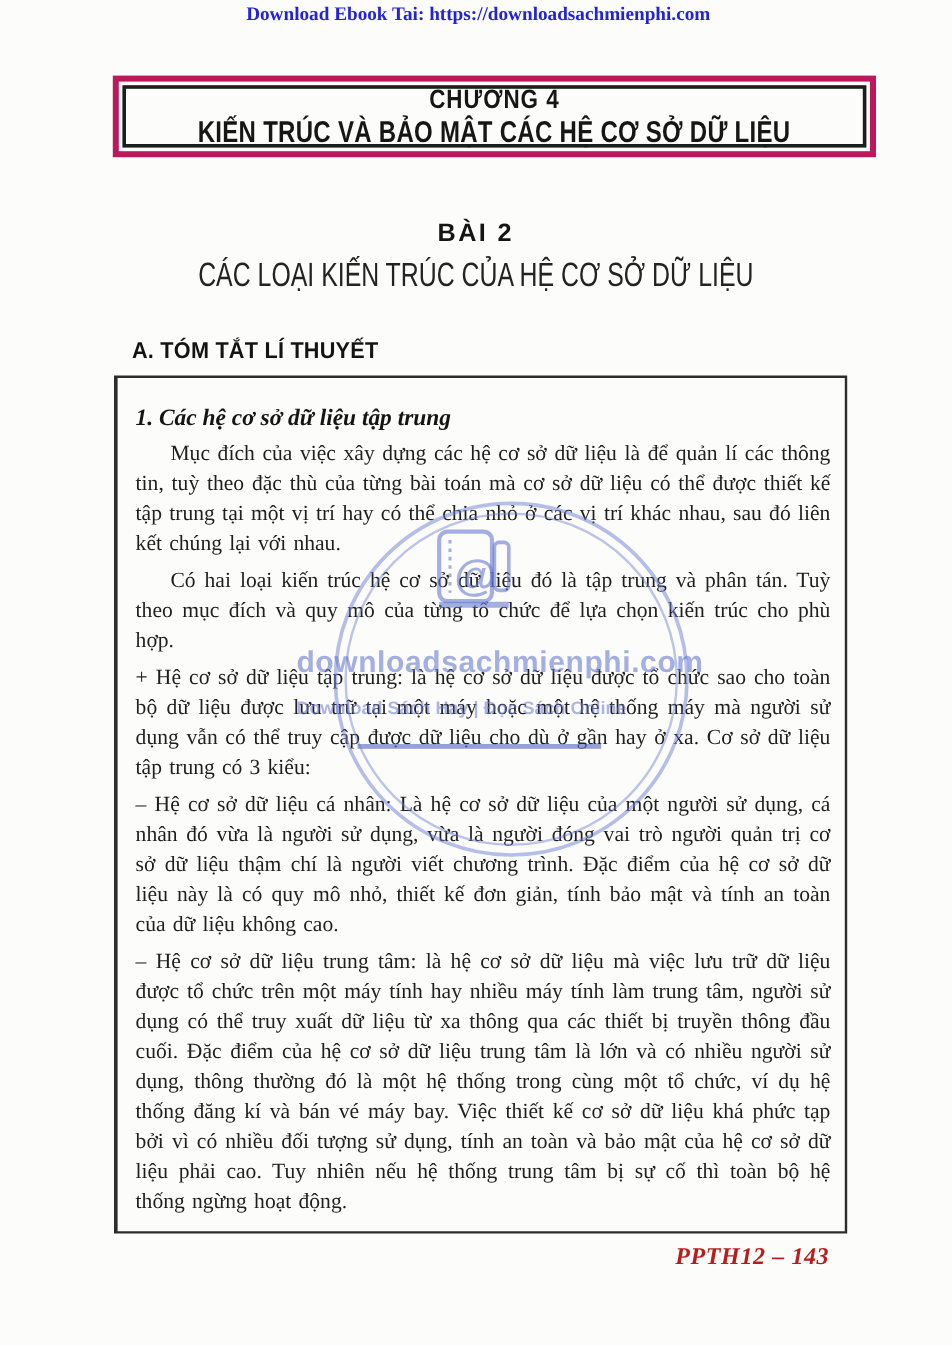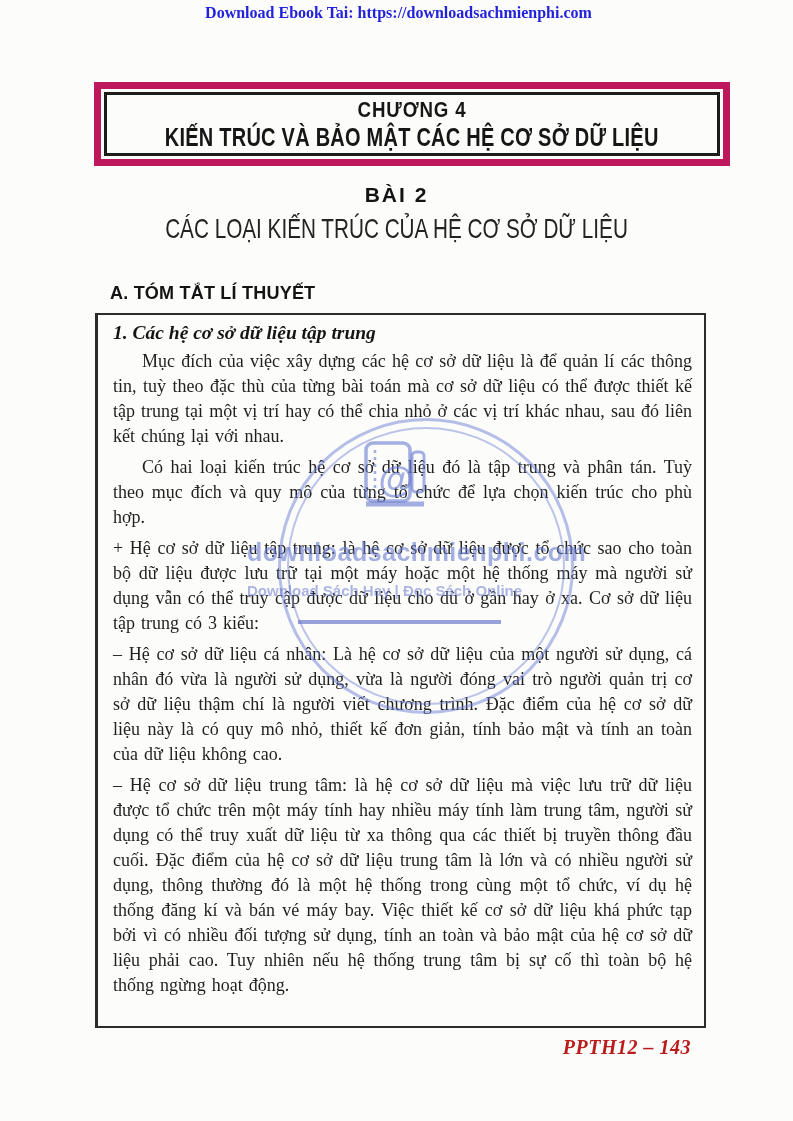--- a/index.html
+++ b/index.html
@@ -21,26 +21,25 @@
   }
   .footer-link{
     top:1092px;left:0;right:0;text-align:center;
     font:600 17.5px/22px "Liberation Serif","DejaVu Serif",serif;
     color:var(--bottom-link,#1a2ad4);
     margin-top:48px;
   }
 
   
   .chapter-box{
-    left:94px;top:63px;width:636px;height:84px;
-    border:7px solid #be185d;
+    left:94px;top:63px;width:636px;height:68px;
+    border:5px solid #be185d;
     padding:3px;
     box-sizing:border-box;
     background:transparent;
-    margin-top:19px;
   }
   .chapter-box-inner{
     border:3px solid #1d1d1d;
     height:100%;
     box-sizing:border-box;
     display:flex;flex-direction:column;align-items:center;justify-content:center;
     gap:1px;
   }
   .chapter-label{
     font:700 22px/24px "Liberation Sans","DejaVu Sans",sans-serif;
@@ -71,21 +70,21 @@
     letter-spacing:0.2px;color:#141414;
     transform-origin:left center;transform:scaleX(0.95);
   }
 
   
   .theory-box{
     left:95px;top:313px;width:611px;height:715px;
     border:2px solid #2c2c2c;
     border-left-width:3px;
     box-sizing:border-box;
-    padding:4px 12px 0 15px;
+    padding:20px 12px 0 15px;
     overflow:hidden;
     text-align:justify;
   }
   .theory-heading{
     margin:2px 0 4px 0;
     font:700 italic 19.5px/24px "Liberation Serif","DejaVu Serif",serif;
     color:#151515;
     text-align:left;
   }
   .para{

